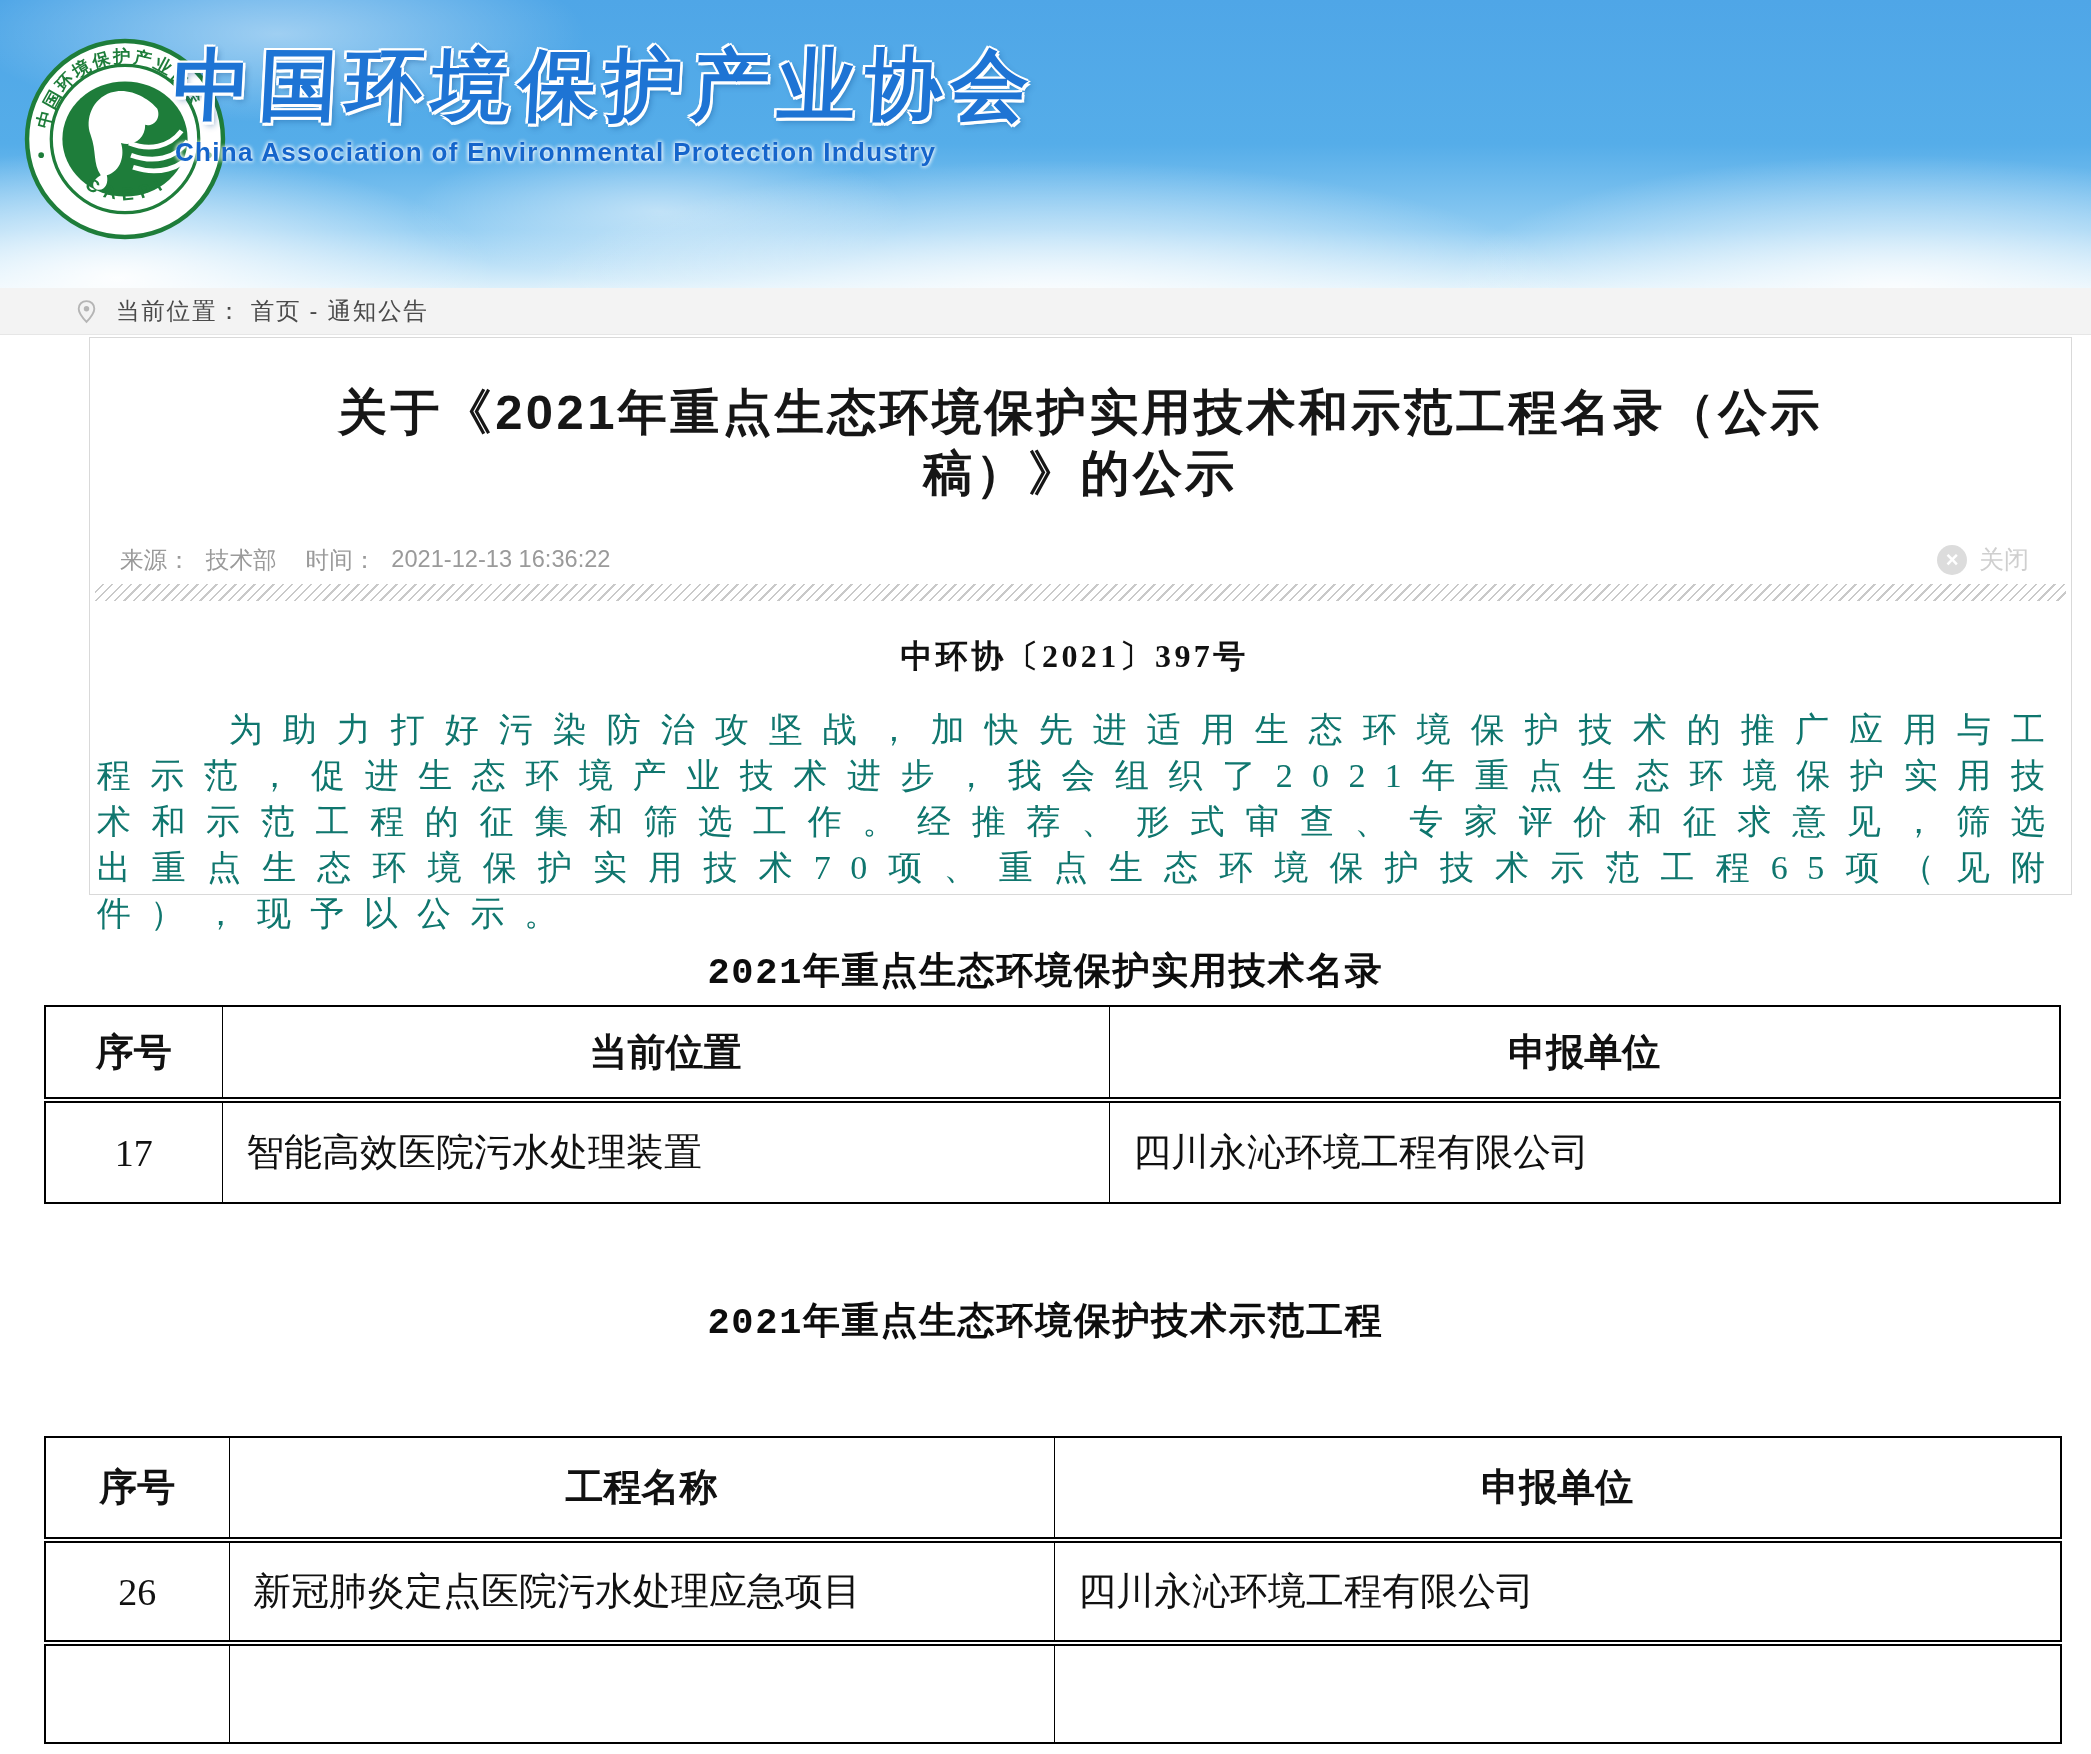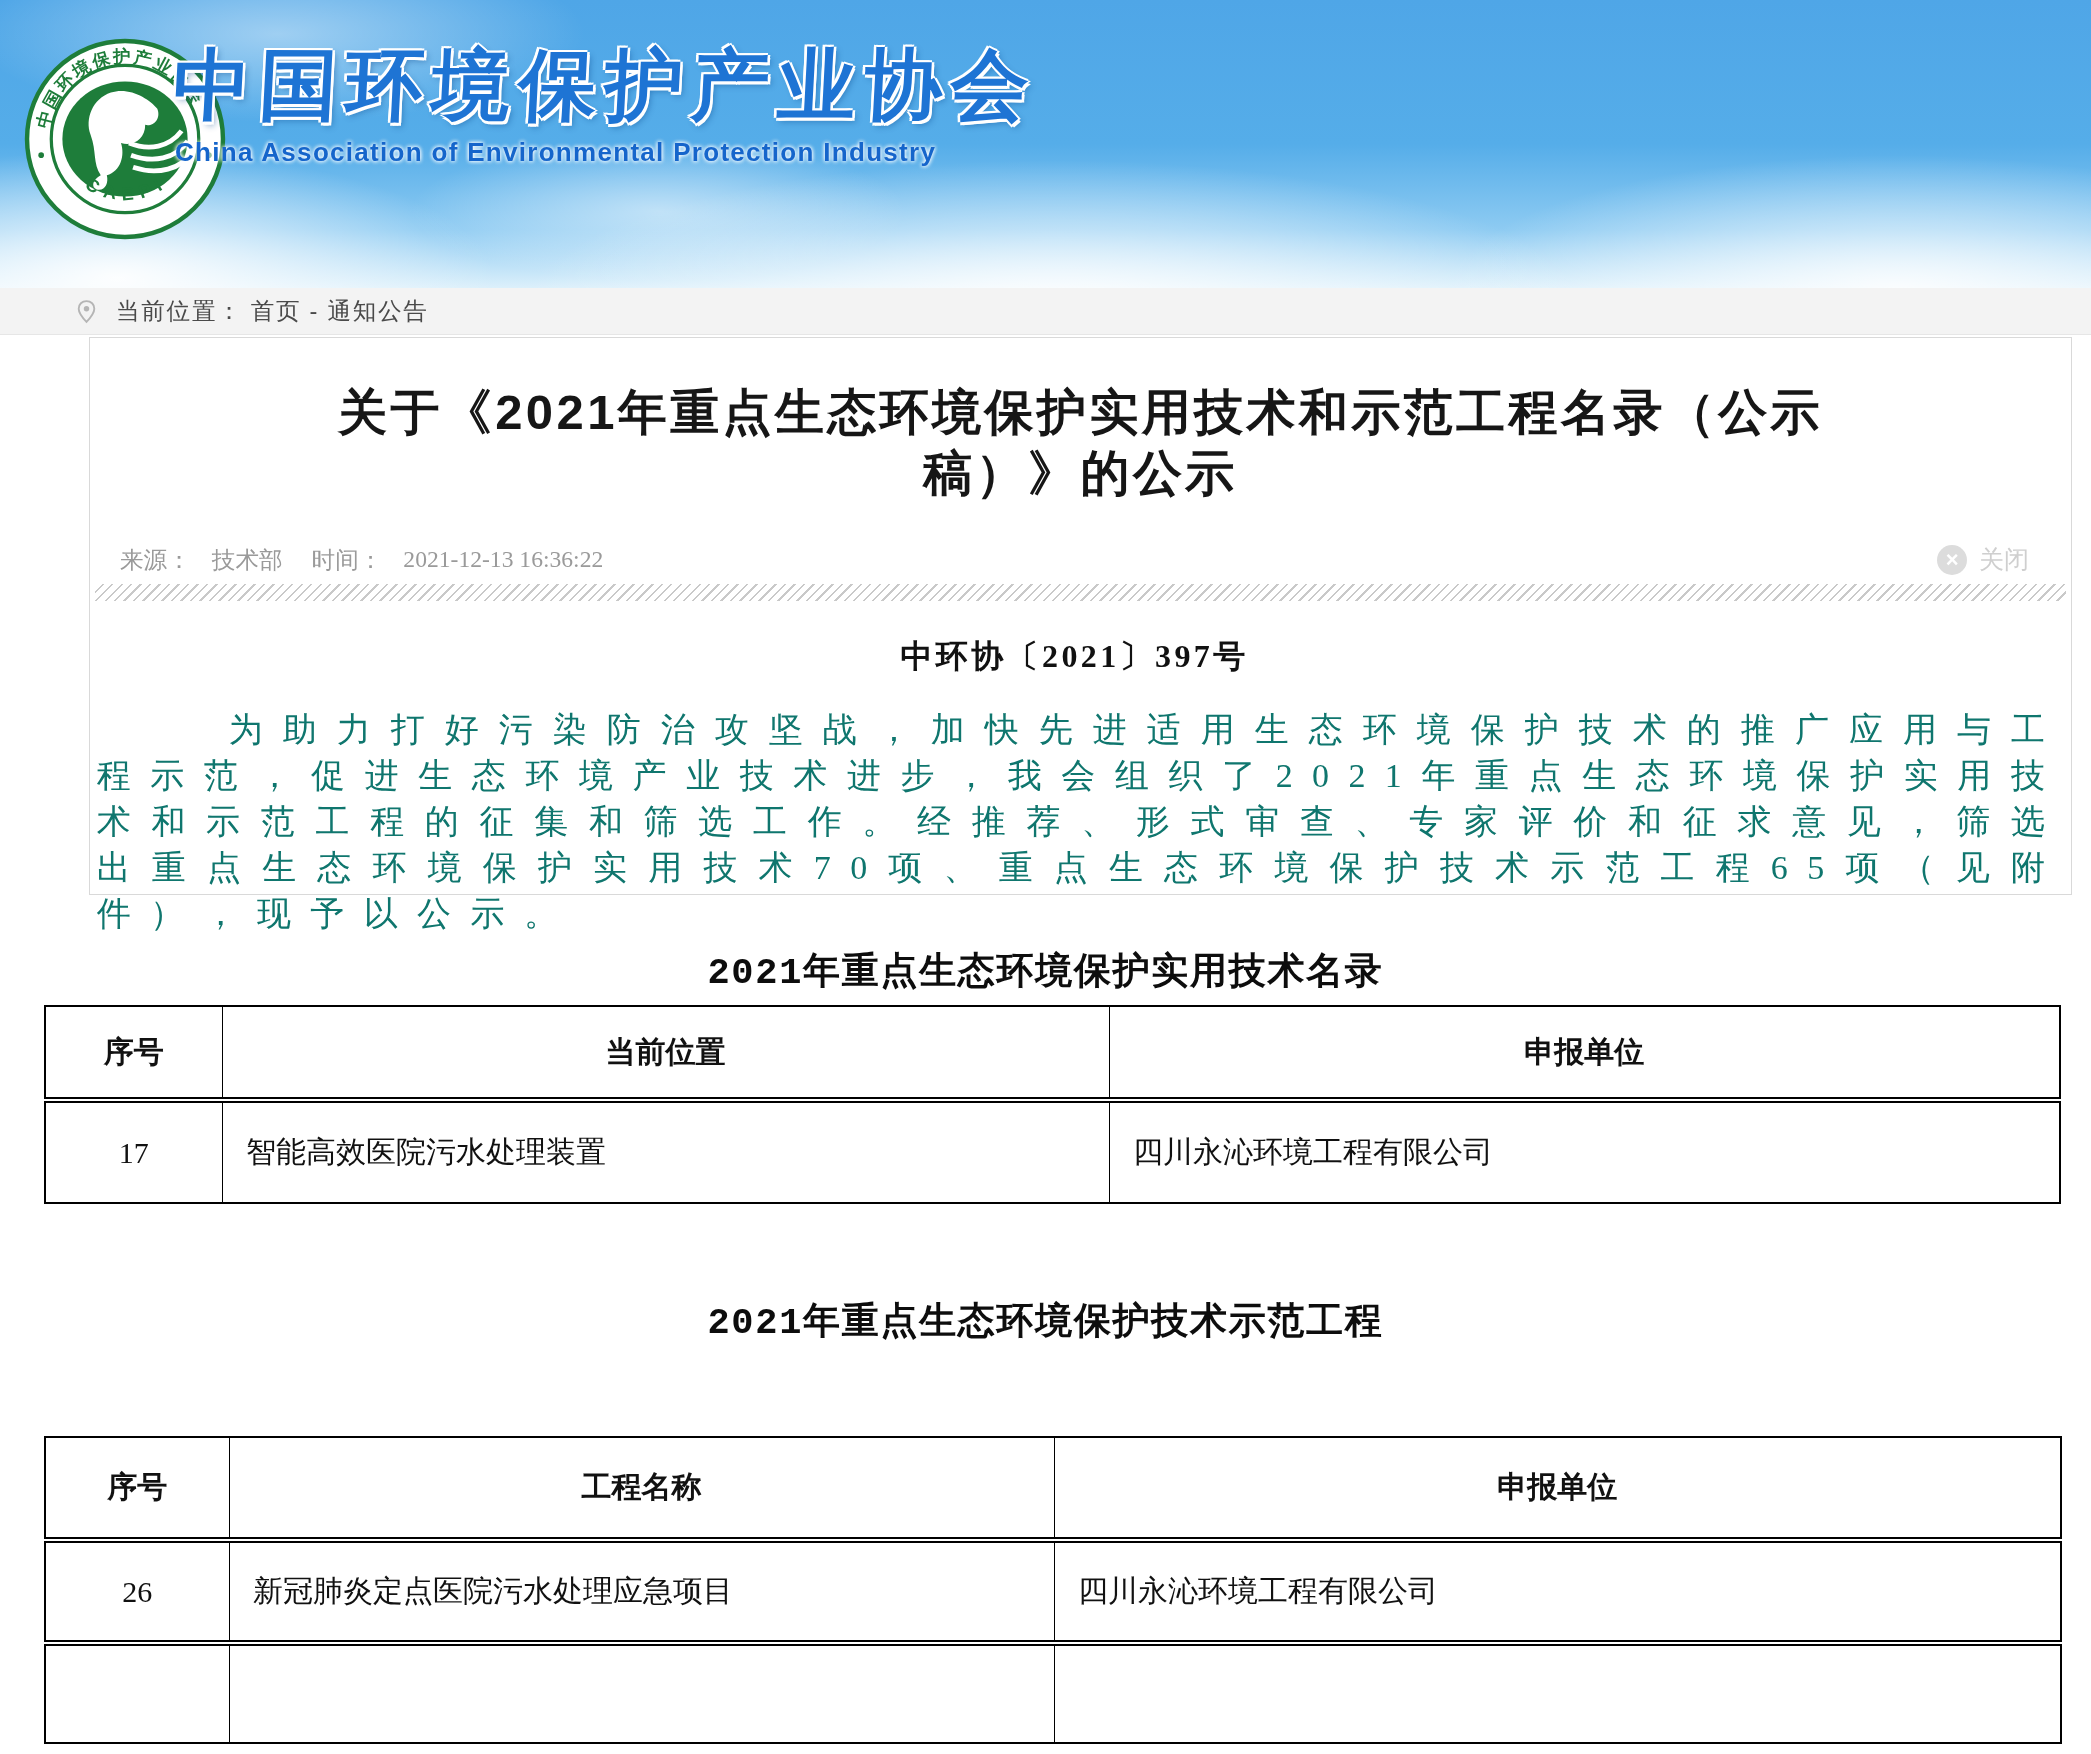--- a/index.html
+++ b/index.html
@@ -48,21 +48,21 @@
   }
   .art-title{
     margin:44px 59px 0 59px;text-align:center;
     font-size:49px;line-height:61px;font-weight:bold;color:#161616;letter-spacing:3.4px;
   }
   .meta{
     position:absolute;left:17px;right:17px;top:202px;height:39px;
     display:flex;align-items:center;font-size:23.6px;color:#9a9a9a;
   }
   .meta .m-label{margin-left:13px;}
-  .meta .m-val{margin-left:21px;font-family:Liberation Serif, serif;}
+  .meta .m-val{margin-left:15px;}
   .meta .spacer{flex:1;}
   .close-btn{
     display:flex;align-items:center;gap:11.8px;margin-right:25px;
     color:#cfcfcf;font-size:25px;cursor:pointer;
   }
   .close-ico{
     width:30px;height:30px;border-radius:50%;background:#dcdcdc;color:#fff;
     font-size:22px;line-height:30px;text-align:center;font-weight:bold;
   }
   .hatch{
@@ -88,21 +88,21 @@
   .tt1{top:946px;}
   .tt2{top:1296px;}
   table.doc{
     position:absolute;left:44px;width:2015px;
     border-collapse:collapse;table-layout:fixed;background:#fff;
   }
   .t1{top:1005px;}
   .t2{top:1436px;}
   table.doc td,table.doc th{
     border:1.7px solid #000;box-sizing:border-box;
-    font-size:30px;color:#111;background:#fff;vertical-align:middle;
+    font-size:38px;color:#111;background:#fff;vertical-align:middle;
   }
   table.doc{border:2.5px solid #000;}
   table.doc th{font-weight:bold;text-align:center;border-bottom:6.7px double #000;}
   .t1 th{height:94px;}
   .t1 td{height:103px;}
   .t2 th{height:103px;}
   .t2 td{height:103px;}
   td.num{text-align:center;font-family:"Liberation Serif", serif;font-size:29px;}
   td.txt{text-align:left;padding-left:23.6px;}
   .t2 tr.partial td{height:100px;border-bottom:none;}

